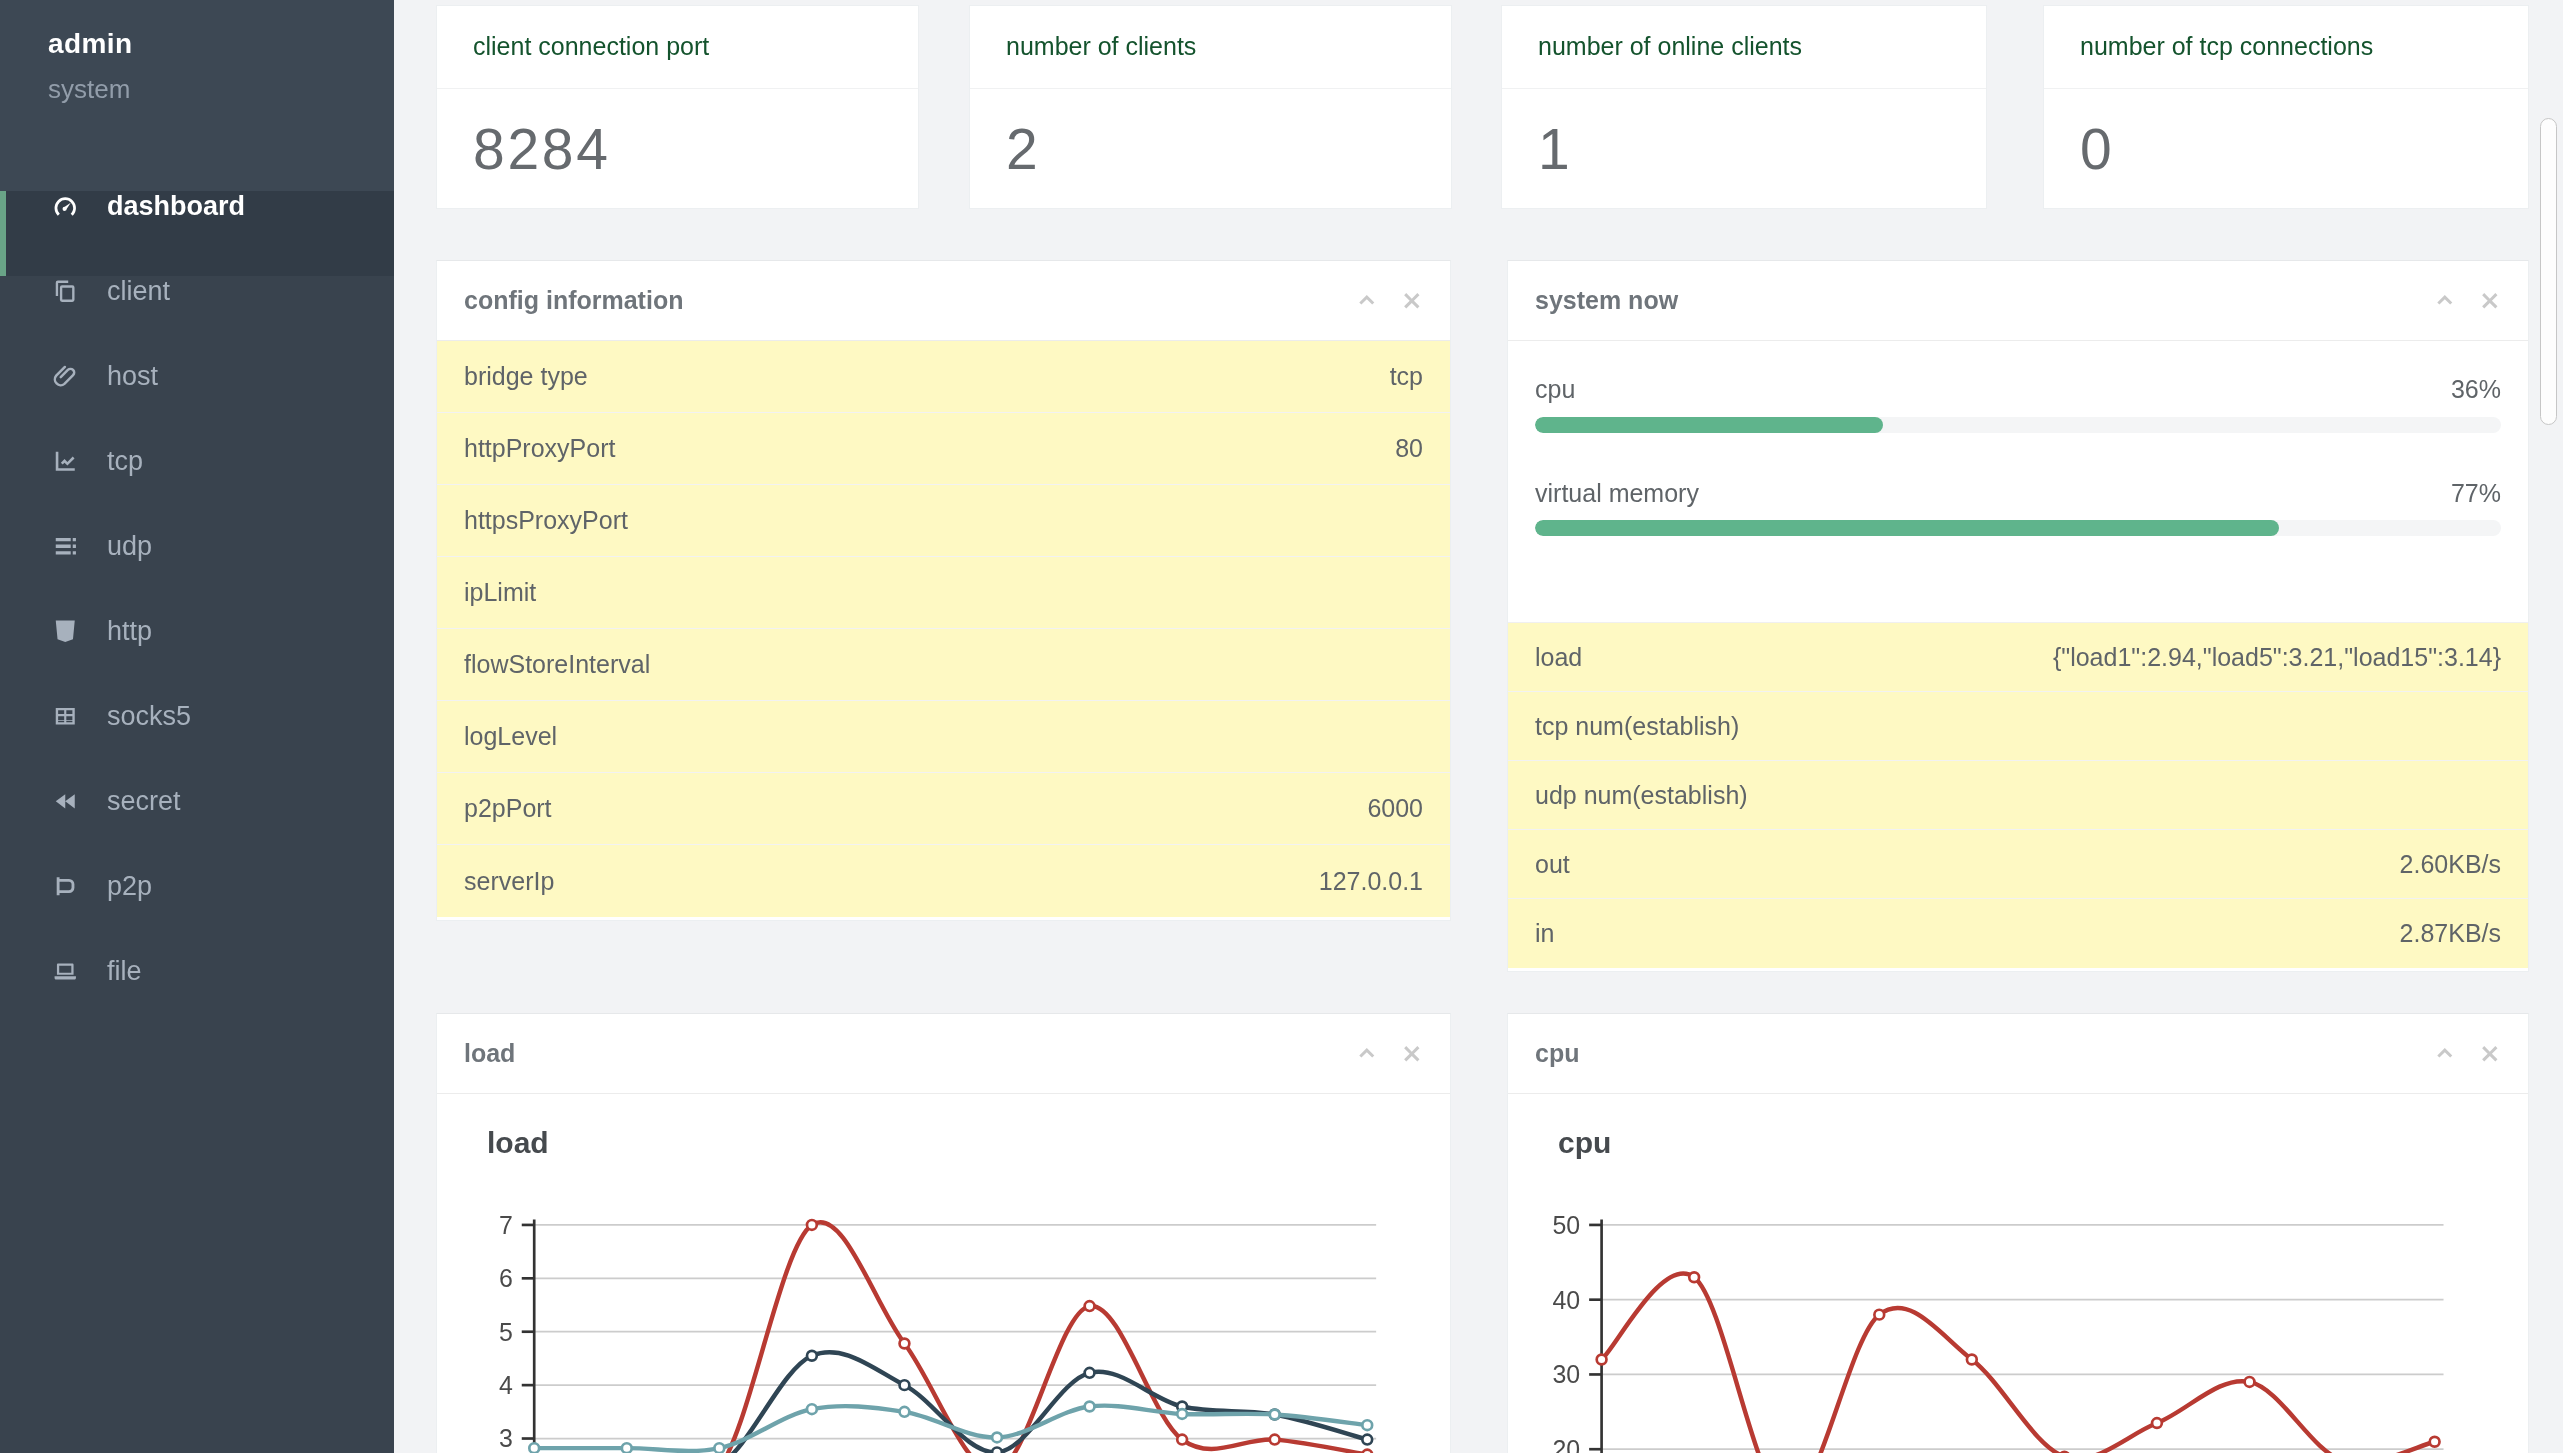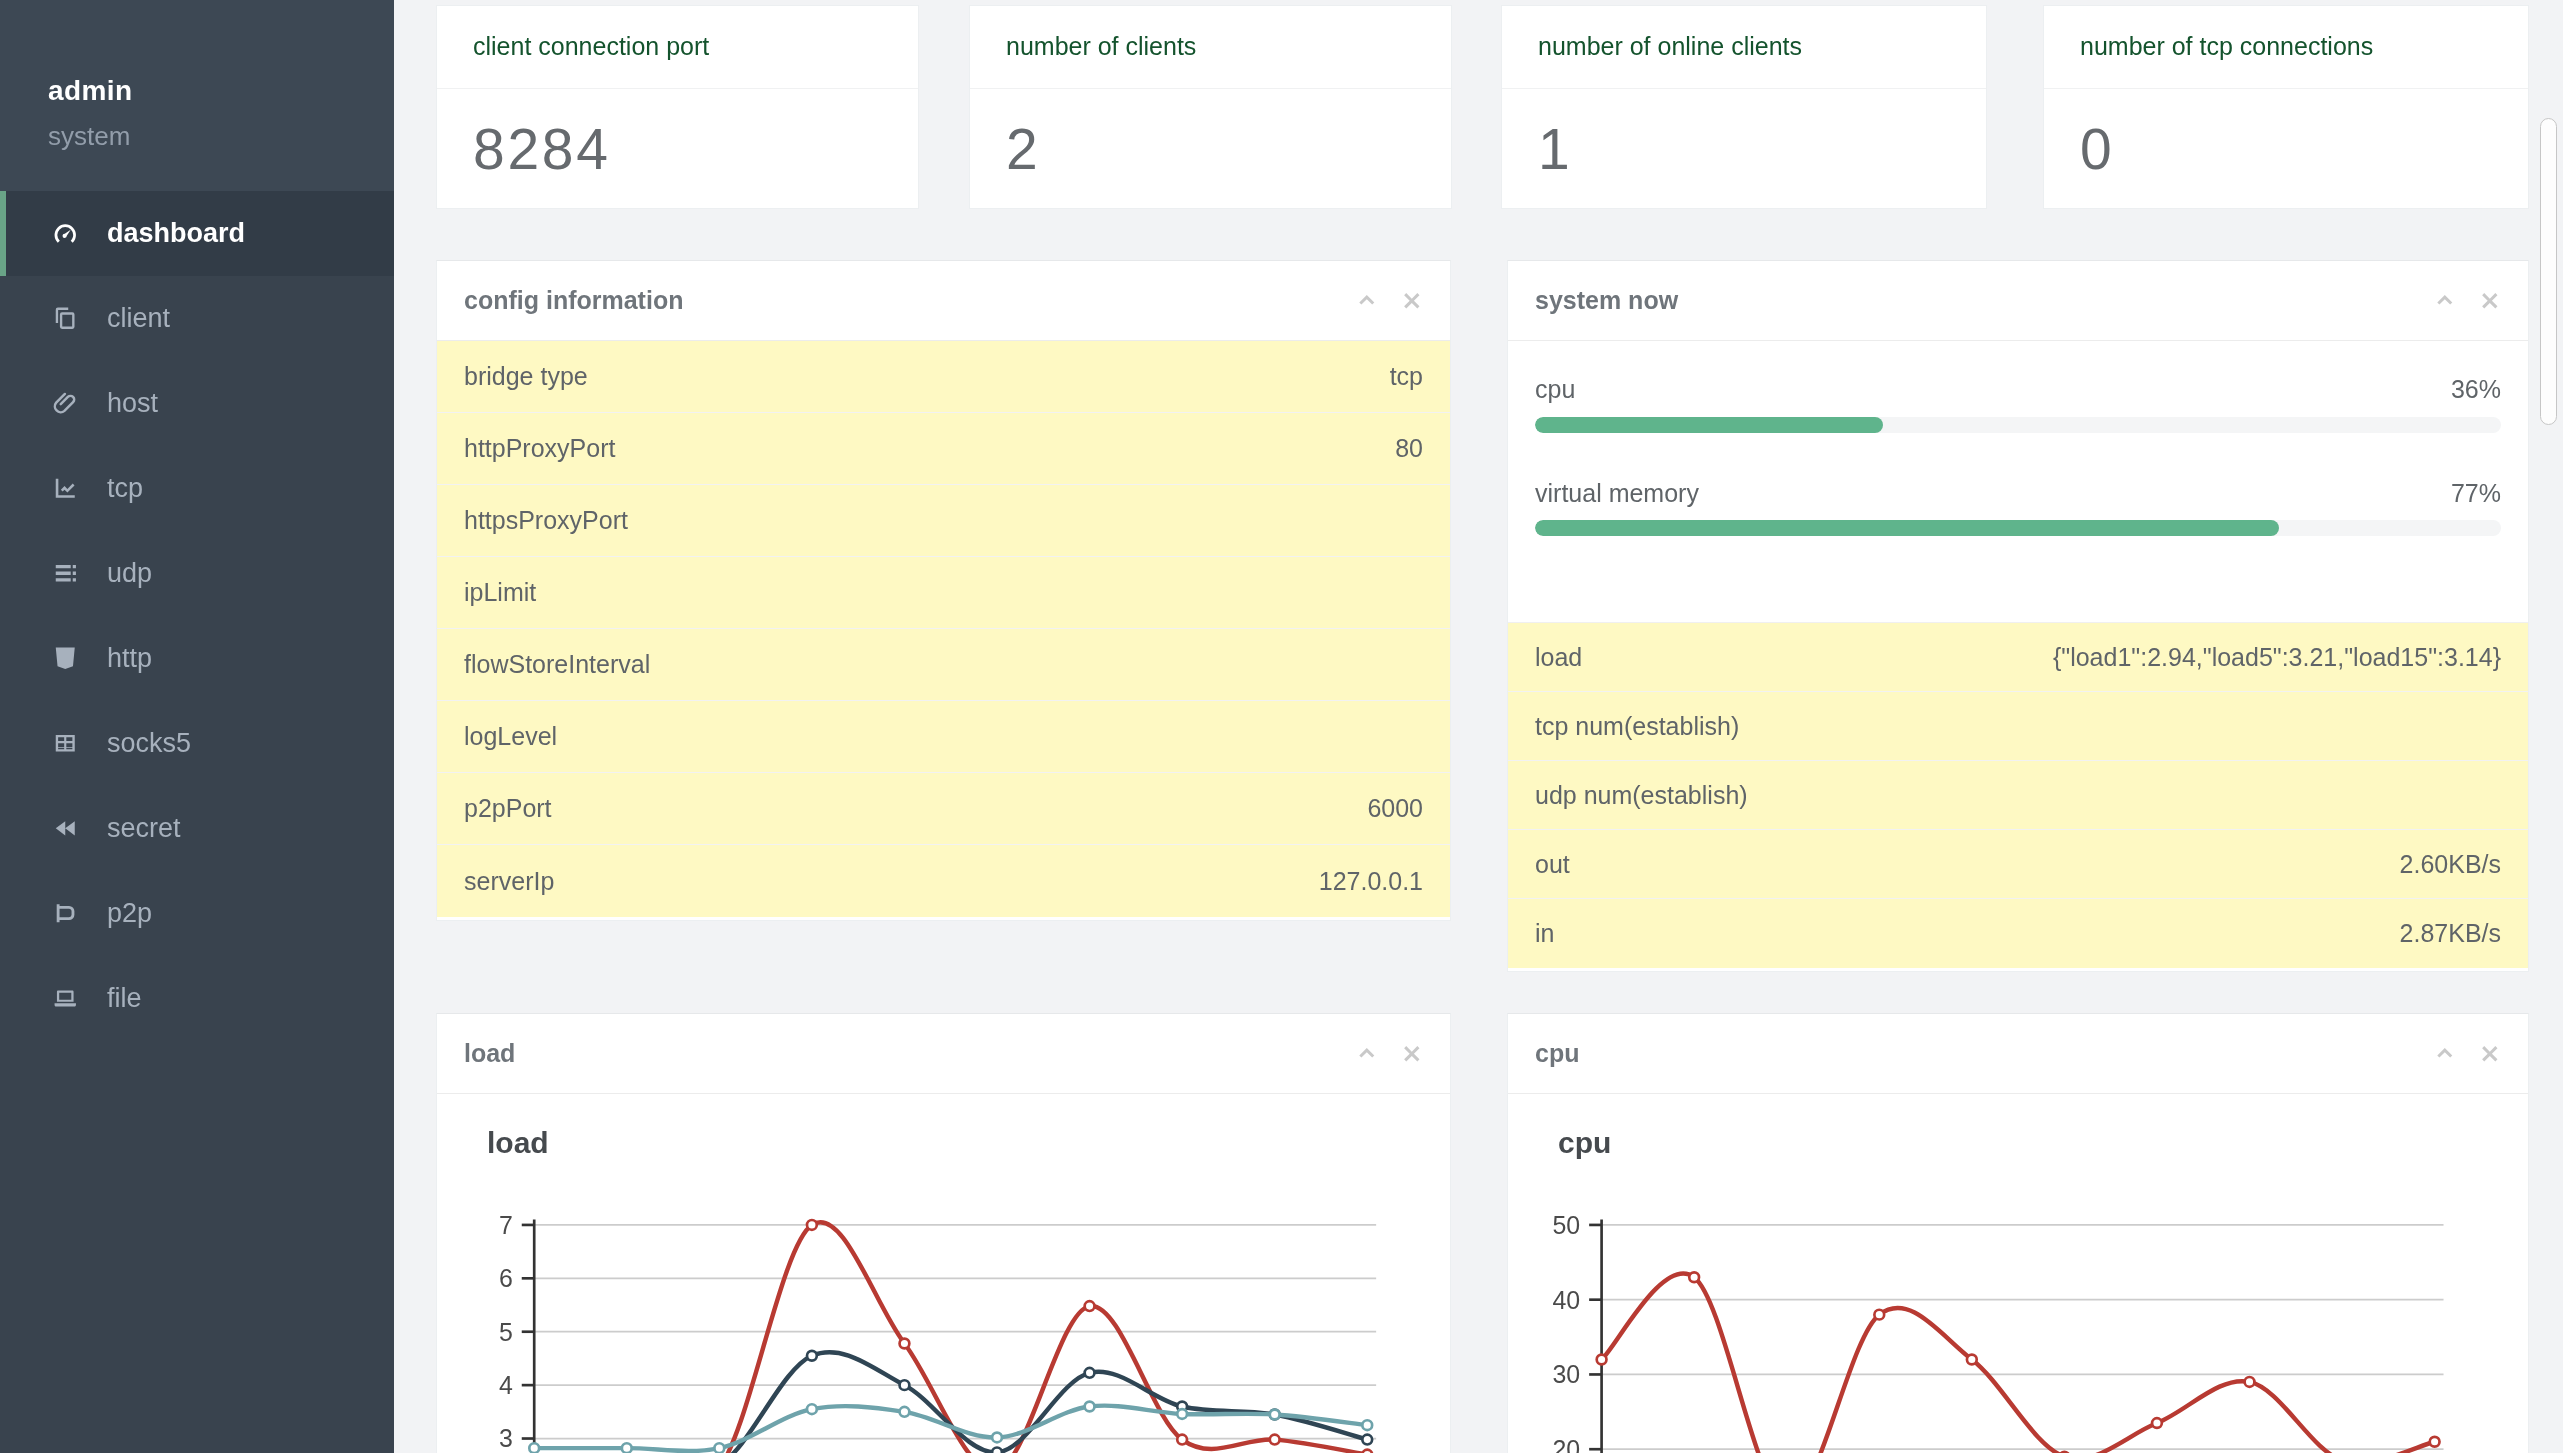--- a/index.html
+++ b/index.html
@@ -2,25 +2,25 @@
 <html style="font-size:14.2px"><head>
 <meta charset="utf-8">
 <style>
   * { margin:0; padding:0; box-sizing:border-box; }
   html,body { width:2563px; height:1453px; overflow:hidden; }
   body { font-family:"Liberation Sans","DejaVu Sans",sans-serif; background:#f2f3f5; }
   #app { position:relative; width:2563px; height:1453px; overflow:hidden; }
 
   
   .sidebar { position:absolute; left:0; top:0; width:394px; height:1453px; background:#39434e; }
-  .sidebar-header { height:191px; background:#3d4854; padding:75px 0 0 48px; }
+  .sidebar-header { height:191px; background:#3d4854; padding:28px 0 0 48px; }
   .user-name { font-size:28px; font-weight:bold; color:#ffffff; letter-spacing:0.4px; }
   .user-role { font-size:26px; color:#929daa; margin-top:14.2px; }
   .menu { position:absolute; top:191px; left:0; right:0; }
-  .menu-item { height:85px; display:flex; align-items:center; padding-left:50px; color:#a7b1bd;
+  .menu-item { height:85px; display:flex; padding-left:50px; color:#a7b1bd;
                font-size:27px; cursor:pointer; position:relative; }
   .menu-item .mi-icon { width:30px; height:30px; margin-right:27px; flex:0 0 30px; display:flex;
                         align-items:center; justify-content:center; }
   .menu-item .mi-icon svg { width:28.5px; height:28.5px; fill:currentColor; }
   .menu-item.active { background:#323c47; color:#ffffff; font-weight:bold; }
   .menu-item.active::before { content:""; position:absolute; left:0; top:0; bottom:0; width:6.2px; background:#69a487; }
 
   
   .card { position:absolute; background:#ffffff; border:0.9px solid #eceff1; }
   .card-header { height:83px; display:flex; align-items:center; padding:0 36px;

